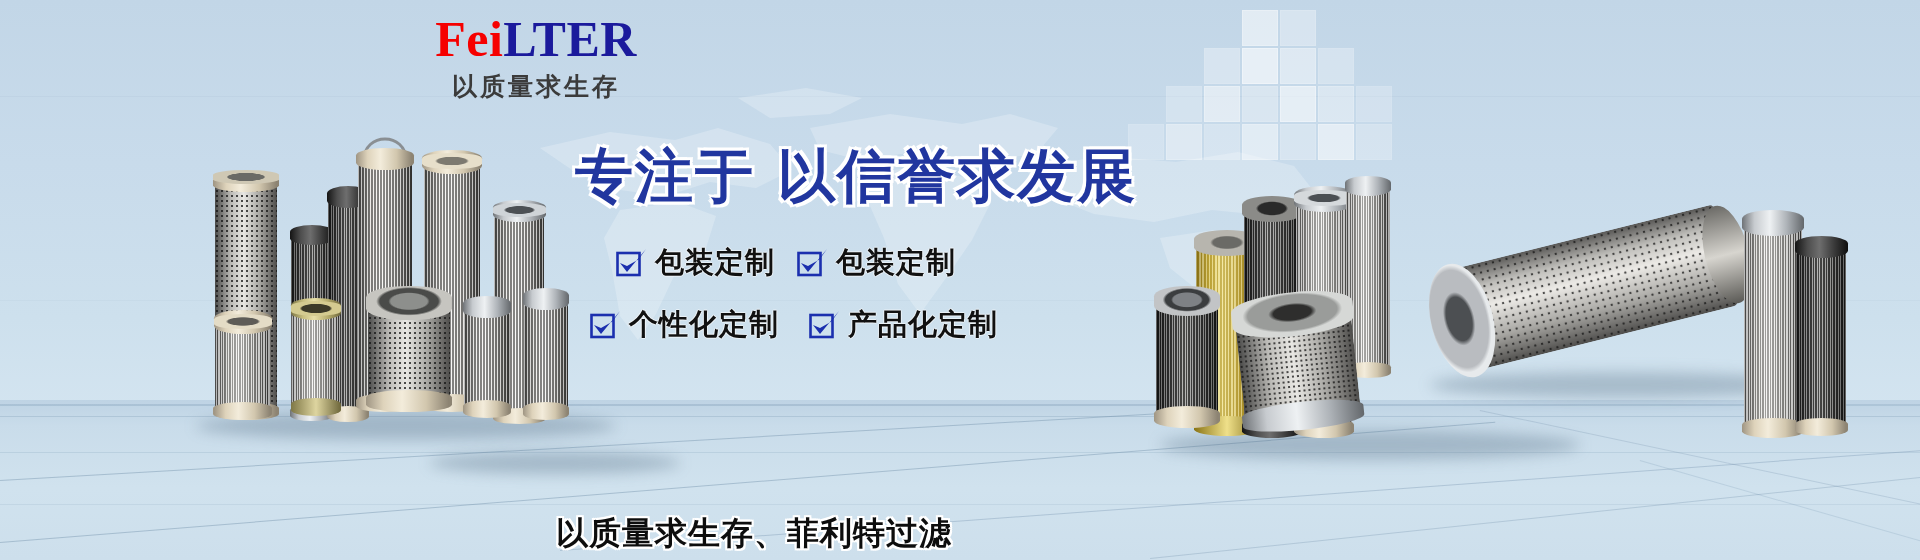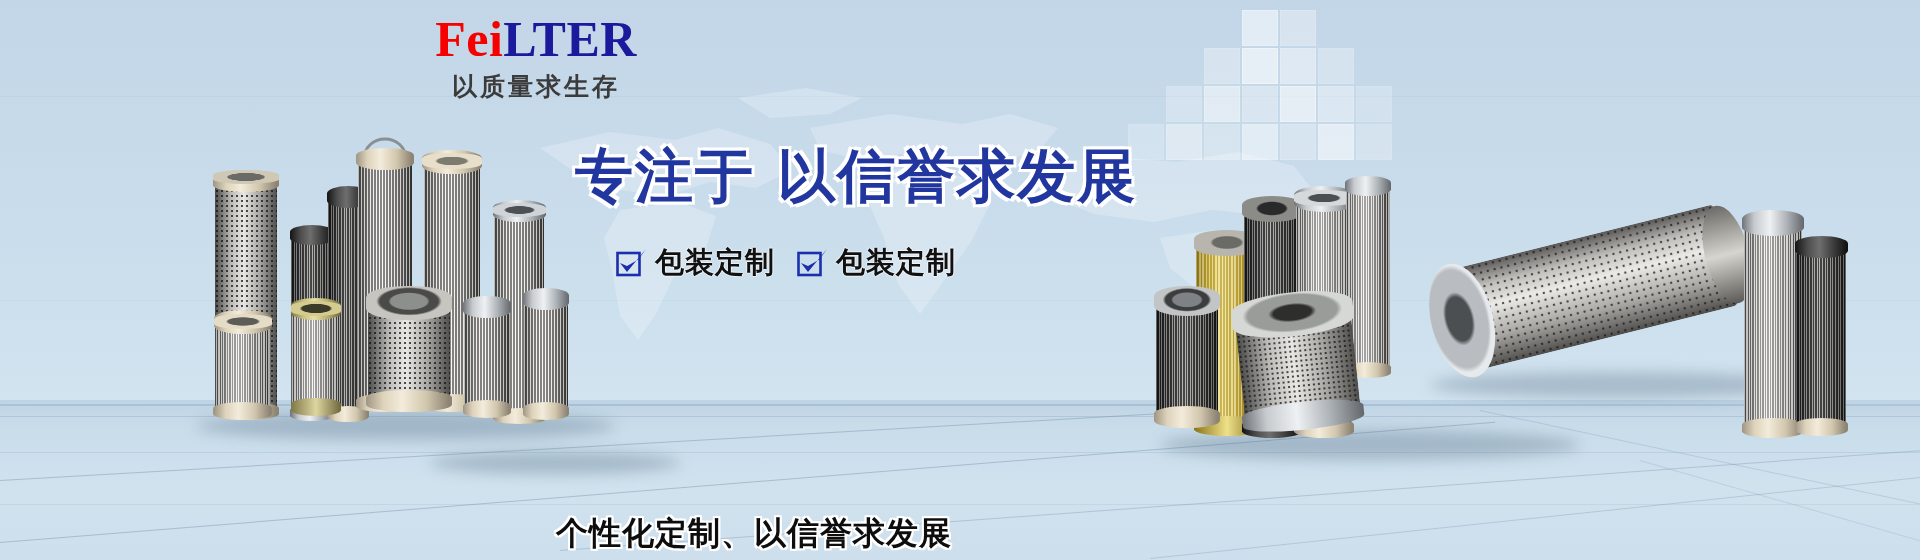--- a/index.html
+++ b/index.html
@@ -330,18 +330,39 @@
         <span class="tick">
           <svg width="30" height="30" viewBox="0 0 30 30">
             <rect x="1.5" y="5" width="22" height="22" fill="none" stroke="#1b2fae" stroke-width="2.6"></rect>
             <path d="M4 15 L11 24 L30 1 L22.5 11.5 L11 18 Z" fill="#1b2fae"></path>
           </svg>
         </span>
         <span class="btext">包装定制</span>
       </div>
     </div>
 
-
-  </div>
-
-  <div class="tagline">个性化定制、以信誉求发展</div>
+    <div class="brow">
+      <div class="bitem">
+        <span class="tick">
+          <svg width="30" height="30" viewBox="0 0 30 30">
+            <rect x="1.5" y="5" width="22" height="22" fill="none" stroke="#1b2fae" stroke-width="2.6"></rect>
+            <path d="M4 15 L11 24 L30 1 L22.5 11.5 L11 18 Z" fill="#1b2fae"></path>
+          </svg>
+        </span>
+        <span class="btext">个性化定制</span>
+      </div>
+      <div class="gap-c"></div>
+      <div class="bitem">
+        <span class="tick">
+          <svg width="30" height="30" viewBox="0 0 30 30">
+            <rect x="1.5" y="5" width="22" height="22" fill="none" stroke="#1b2fae" stroke-width="2.6"></rect>
+            <path d="M4 15 L11 24 L30 1 L22.5 11.5 L11 18 Z" fill="#1b2fae"></path>
+          </svg>
+        </span>
+        <span class="btext">产品化定制</span>
+      </div>
+    </div>
+
+  </div>
+
+  <div class="tagline">以质量求生存、菲利特过滤</div>
 
 </div>
 
 </body></html>

